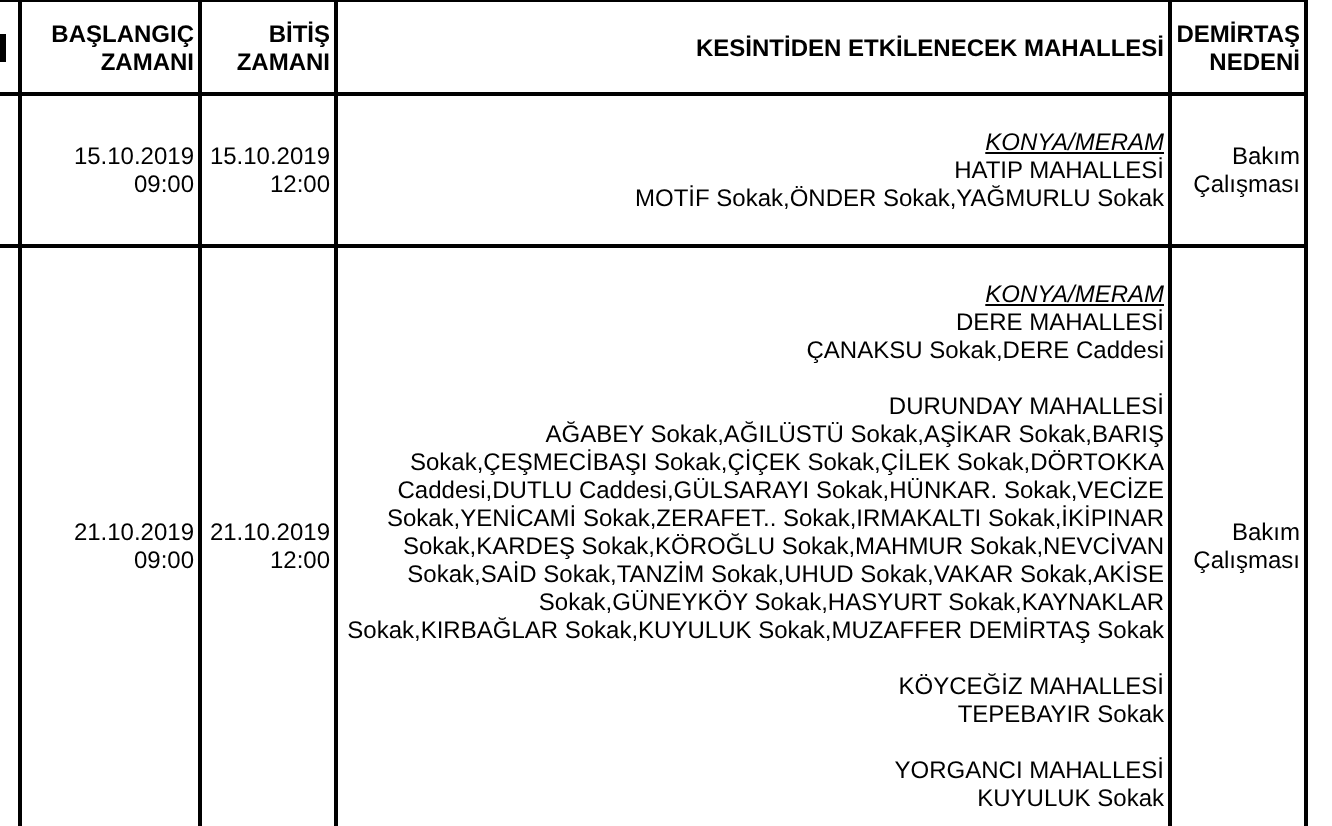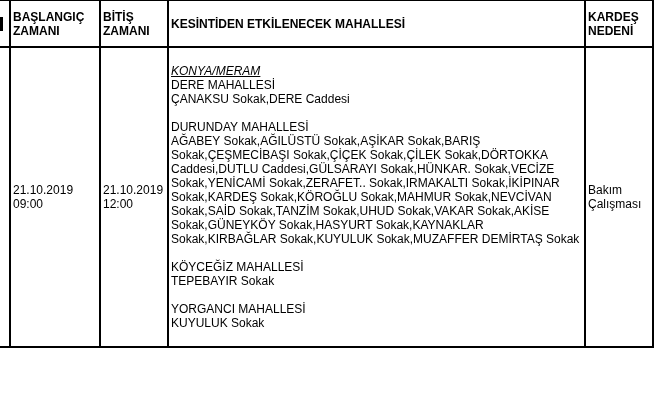--- a/index.html
+++ b/index.html
@@ -19,21 +19,21 @@
     border-collapse: collapse;
     table-layout: fixed;
     width: 653px;
     margin: 0;
   }
   table.outage th,
   table.outage td {
     border: 2px solid #000000;
     border-top-width: 2px;
     padding: 2px 2px;
-    text-align: left;
+    text-align: right;
     vertical-align: middle;
     white-space: pre-line;
     font-size: 12px;
     line-height: 14px;
     overflow: hidden;
     margin-left: 40px;
   }
   
   table.outage thead th { border-top-width: 1px; }
   
@@ -73,25 +73,39 @@
   <thead>
     <tr>
       <th class="clipcol">
         <div class="letter-fragment"></div>
       </th>
       <th>BAŞLANGIÇ
 ZAMANI</th>
       <th>BİTİŞ
 ZAMANI</th>
       <th>KESİNTİDEN ETKİLENECEK MAHALLESİ</th>
-      <th>KARDEŞ
+      <th>DEMİRTAŞ
 NEDENİ</th>
     </tr>
   </thead>
   <tbody>
+    <tr class="row-first">
+      <td class="clipcol"></td>
+      <td>15.10.2019
+09:00</td>
+      <td>15.10.2019
+12:00</td>
+      <td>
+        <span class="province">KONYA/MERAM</span>
+        <div class="areas">HATIP MAHALLESİ
+MOTİF Sokak,ÖNDER Sokak,YAĞMURLU Sokak</div>
+      </td>
+      <td>Bakım
+Çalışması</td>
+    </tr>
     <tr class="row-second">
       <td class="clipcol"></td>
       <td>21.10.2019
 09:00</td>
       <td>21.10.2019
 12:00</td>
       <td>
         <span class="province">KONYA/MERAM</span>
         <div class="areas">DERE MAHALLESİ
 ÇANAKSU Sokak,DERE Caddesi

